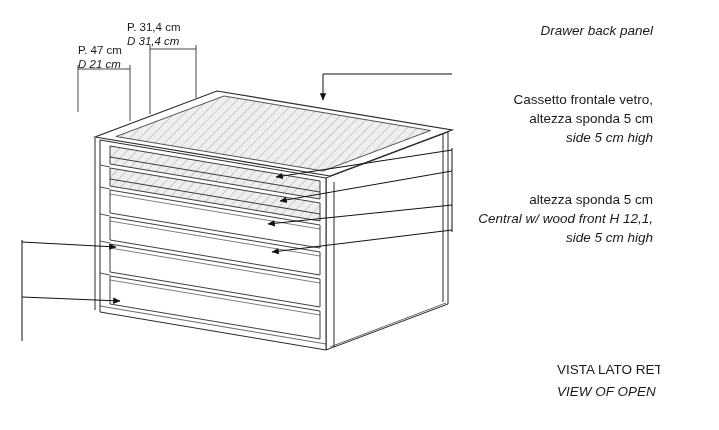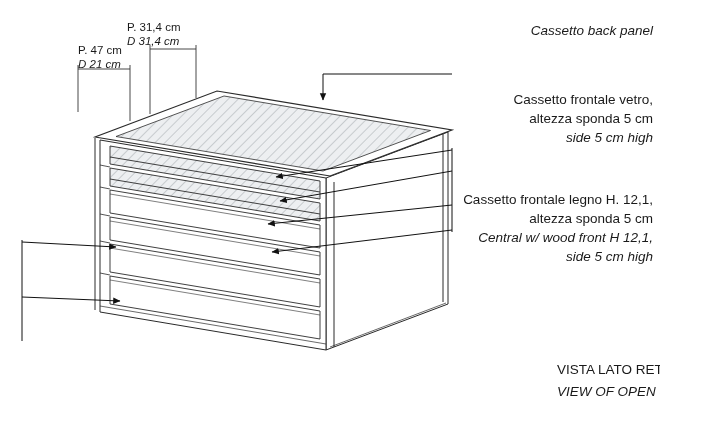--- a/index.html
+++ b/index.html
@@ -116,31 +116,30 @@
   <div class="label dim" style="left:127px; top:21px;">
     <div>P. 31,4 cm</div>
     <div class="it">D 31,4 cm</div>
   </div>
   <div class="label dim" style="left:78px; top:44px;">
     <div>P. 47 cm</div>
     <div class="it">D 21 cm</div>
   </div>
 
   <div class="label callout r" style="top:21px;">
-    <div class="it">Cassetto back panel</div>
+    <div class="it">Drawer back panel</div>
   </div>
 
   <div class="label callout r" style="top:90px;">
     <div>Cassetto frontale vetro,</div>
     <div>altezza sponda 5 cm</div>
     <div class="it">side 5 cm high</div>
   </div>
 
   <div class="label callout r" style="top:190px;">
-    <div>Cassetto frontale legno H. 12,1,</div>
     <div>altezza sponda 5 cm</div>
     <div class="it">Central w/ wood front H 12,1,</div>
     <div class="it">side 5 cm high</div>
   </div>
 
 
   <div class="label caption" style="left:557px; top:359px;">
     <div>VISTA LATO RETRO A GIORNO</div>
     <div class="it">VIEW OF OPEN SHELVING</div>
   </div>

